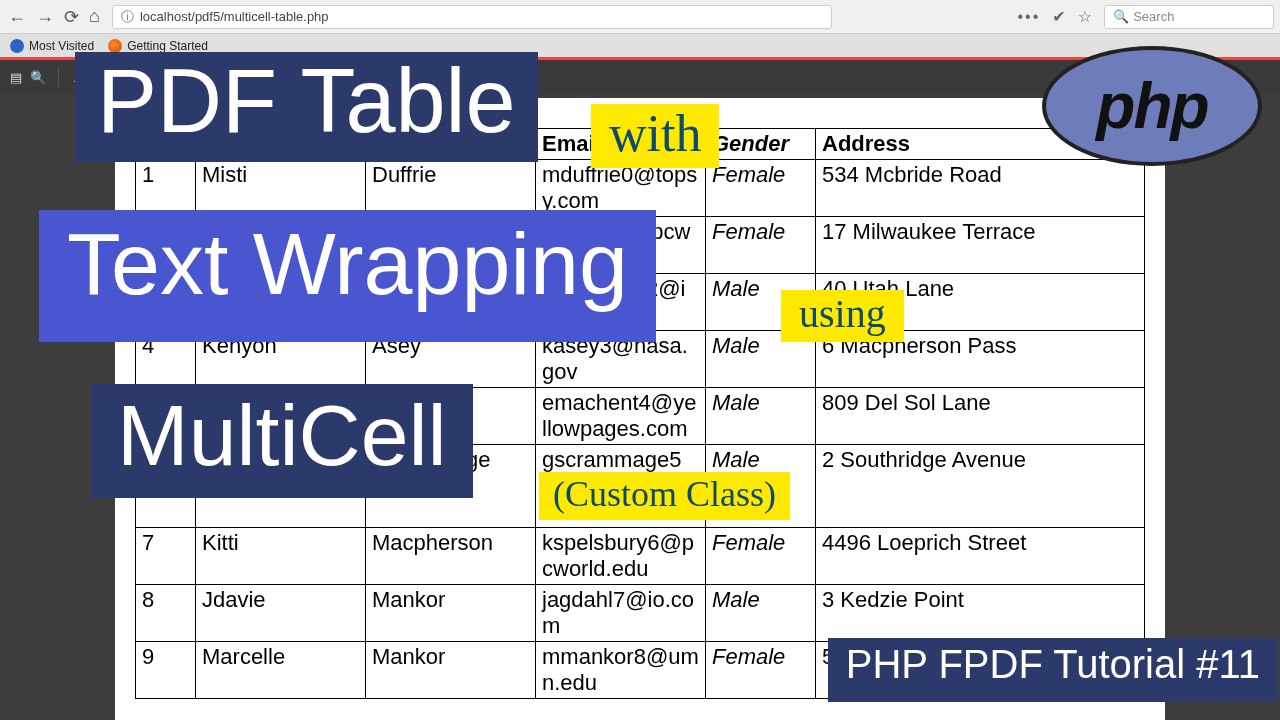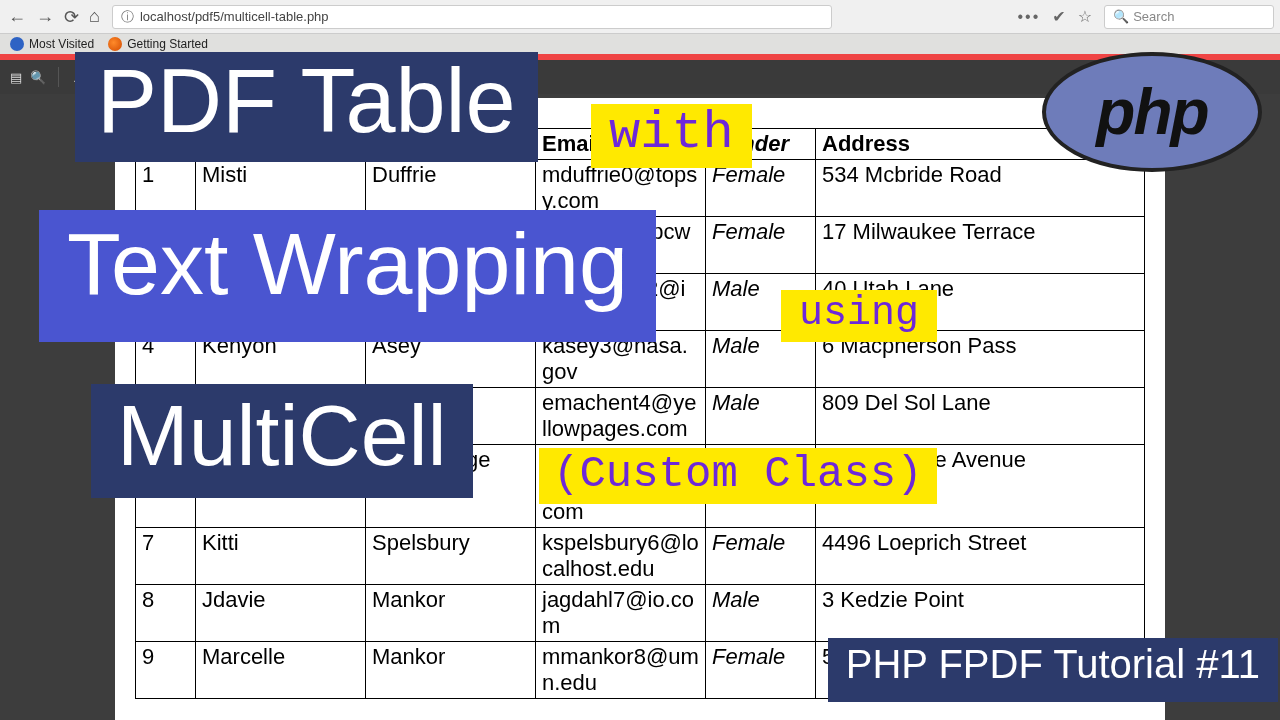--- a/index.html
+++ b/index.html
@@ -23,21 +23,21 @@
 }
 .addr .info { color: #777; }
 .right-chrome { margin-left: auto; display: flex; align-items: center; gap: 12px; color: #666; font-size: 16px; }
 .right-chrome .dots { letter-spacing: 2px; }
 .searchbox {
   display: flex; align-items: center; gap: 4px;
   background: #fff; border: 1px solid #ccc; border-radius: 3px;
   height: 24px; font-size: 13px; color: #888; padding: 0 8px; width: 170px;
 }
 
-.bmarks { display: flex; align-items: center; gap: 14px; height: 26px; background: #e0e0de; border-bottom: 6px solid #ef4444; padding: 0 10px; font-size: 12px; color: #222; }
+.bmarks { display: flex; align-items: center; gap: 14px; height: 26px; background: #e0e0de; border-bottom: 3px solid #ef4444; padding: 0 10px; font-size: 12px; color: #222; }
 .bmarks .bm { display: flex; align-items: center; gap: 5px; }
 .bmarks .dot { width: 14px; height: 14px; border-radius: 50%; }
 .dot-mv { background: #2e63c4; }
 .dot-gs { background: radial-gradient(circle at 40% 40%, #ff8a2a, #d24a00); }
 
 .pdfbar { display: flex; align-items: center; height: 34px; background: #3a3a3a; color: #ddd; font-size: 13px; padding: 0 10px; gap: 12px; }
 .pdfbar .group { display: flex; align-items: center; gap: 8px; }
 .pdfbar .sep { width: 1px; height: 20px; background: #555; }
 .pdfbar input.page { width: 28px; height: 18px; background: #2a2a2a; border: 1px solid #555; color: #eee; font-size: 12px; text-align: center; }
 .pdfbar .of { color: #aaa; }
@@ -51,30 +51,30 @@
 .col-id { width: 60px; }
 .col-fn { width: 170px; }
 .col-ln { width: 170px; }
 .col-em { width: 170px; word-break: break-all; }
 .col-gn { width: 110px; font-style: italic; }
 .col-ad { }
 
 .ovl { position: absolute; z-index: 50; font-family: "Segoe UI Light","Segoe UI",Arial,sans-serif; font-weight: 300; line-height: 1; white-space: nowrap; margin-left: 15px; }
 .navy { background: #2c3a6b; color: #fff; }
 .purple { background: #4a55d0; color: #fff; }
-.yellow { background: #ffe900; color: #6d28d9; font-family: Liberation Mono, monospace; font-weight: 400; }
+.yellow { background: #ffe900; color: #0c4a6e; font-family: Liberation Serif, serif; font-weight: 400; }
 .ov1 { top: 52px; left: 60px; font-size: 90px; padding: 4px 22px 16px; }
 .ov-with { top: 104px; left: 576px; font-size: 52px; padding: 4px 18px 8px; }
 .ov2 { top: 210px; left: 24px; font-size: 88px; padding: 10px 28px 34px; }
 .ov-using { top: 290px; left: 766px; font-size: 40px; padding: 4px 18px 8px; }
 .ov3 { top: 384px; left: 76px; font-size: 86px; padding: 8px 26px 20px; }
-.ov-custom { top: 448px; left: 524px; font-size: 44px; padding: 4px 14px 8px; }
+.ov-custom { top: 472px; left: 524px; font-size: 36px; padding: 4px 14px 8px; }
 .ov-credit { top: 638px; right: 2px; font-size: 40px; padding: 6px 18px 18px; }
 
-.phplogo { position: absolute; top: 52px; right: 18px; z-index: 60; width: 220px; height: 120px;
+.phplogo { position: absolute; top: 46px; right: 18px; z-index: 60; width: 220px; height: 120px;
   background: #6e7cba; border-radius: 50%; display: flex; align-items: center; justify-content: center;
   border: 4px solid #222;
 }
 .phplogo span { color: #111; font-family: Arial,sans-serif; font-weight: 900; font-size: 64px; font-style: italic; letter-spacing: -2px; }
 </style>
 </head>
 <body>
 
 <div class="chrome">
   <div class="nav">
@@ -189,22 +189,22 @@
             <td class="col-id">6</td>
             <td class="col-fn">Gifford</td>
             <td class="col-ln">Scrammage</td>
             <td class="col-em">gscrammage5@blogtalkradio.com</td>
             <td class="col-gn">Male</td>
             <td class="col-ad">2 Southridge Avenue</td>
           </tr>
           <tr>
             <td class="col-id">7</td>
             <td class="col-fn">Kitti</td>
-            <td class="col-ln">Spelsbury</td>
-            <td class="col-em">kspelsbury6@localhost.edu</td>
+            <td class="col-ln">Macpherson</td>
+            <td class="col-em">kspelsbury6@pcworld.edu</td>
             <td class="col-gn">Female</td>
             <td class="col-ad">4496 Loeprich Street</td>
           </tr>
           <tr>
             <td class="col-id">8</td>
             <td class="col-fn">Jdavie</td>
             <td class="col-ln">Mankor</td>
             <td class="col-em">jagdahl7@io.com</td>
             <td class="col-gn">Male</td>
             <td class="col-ad">3 Kedzie Point</td>

